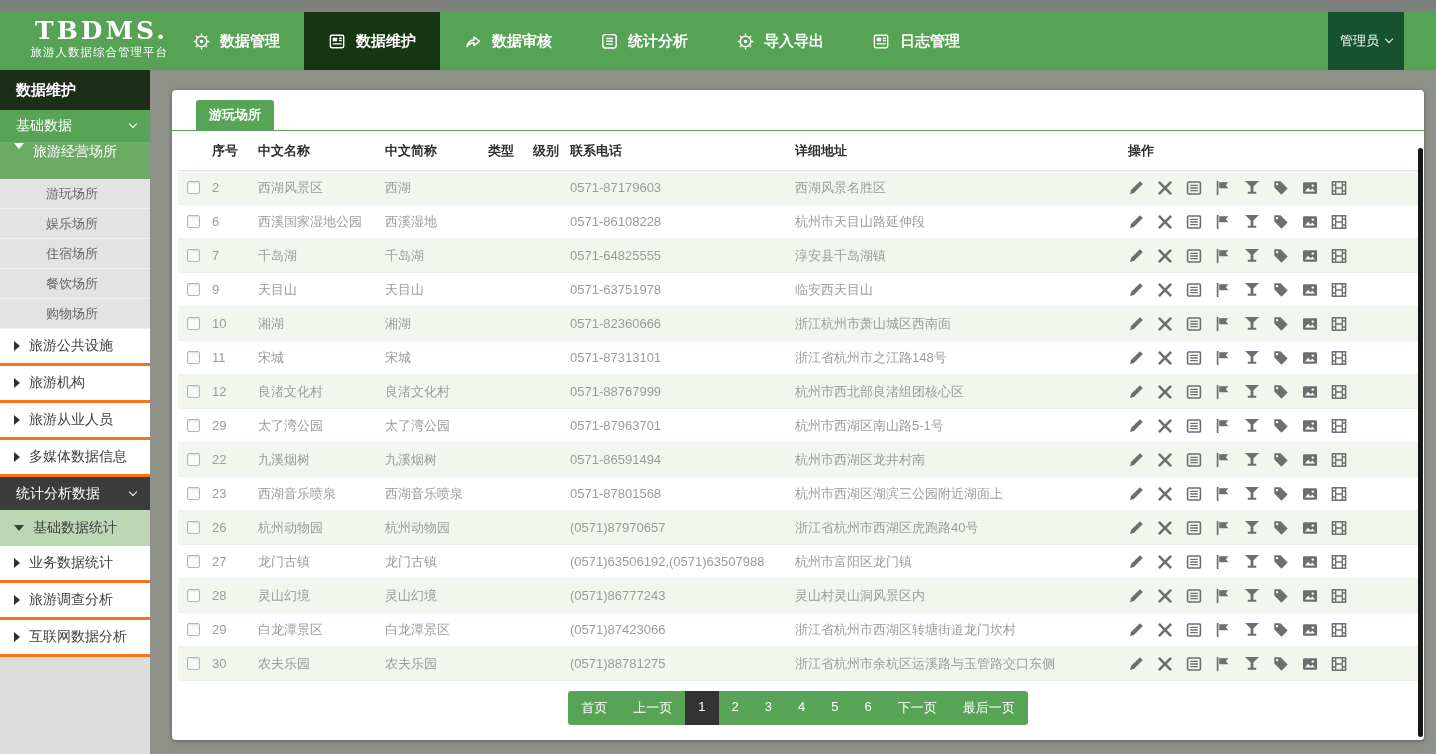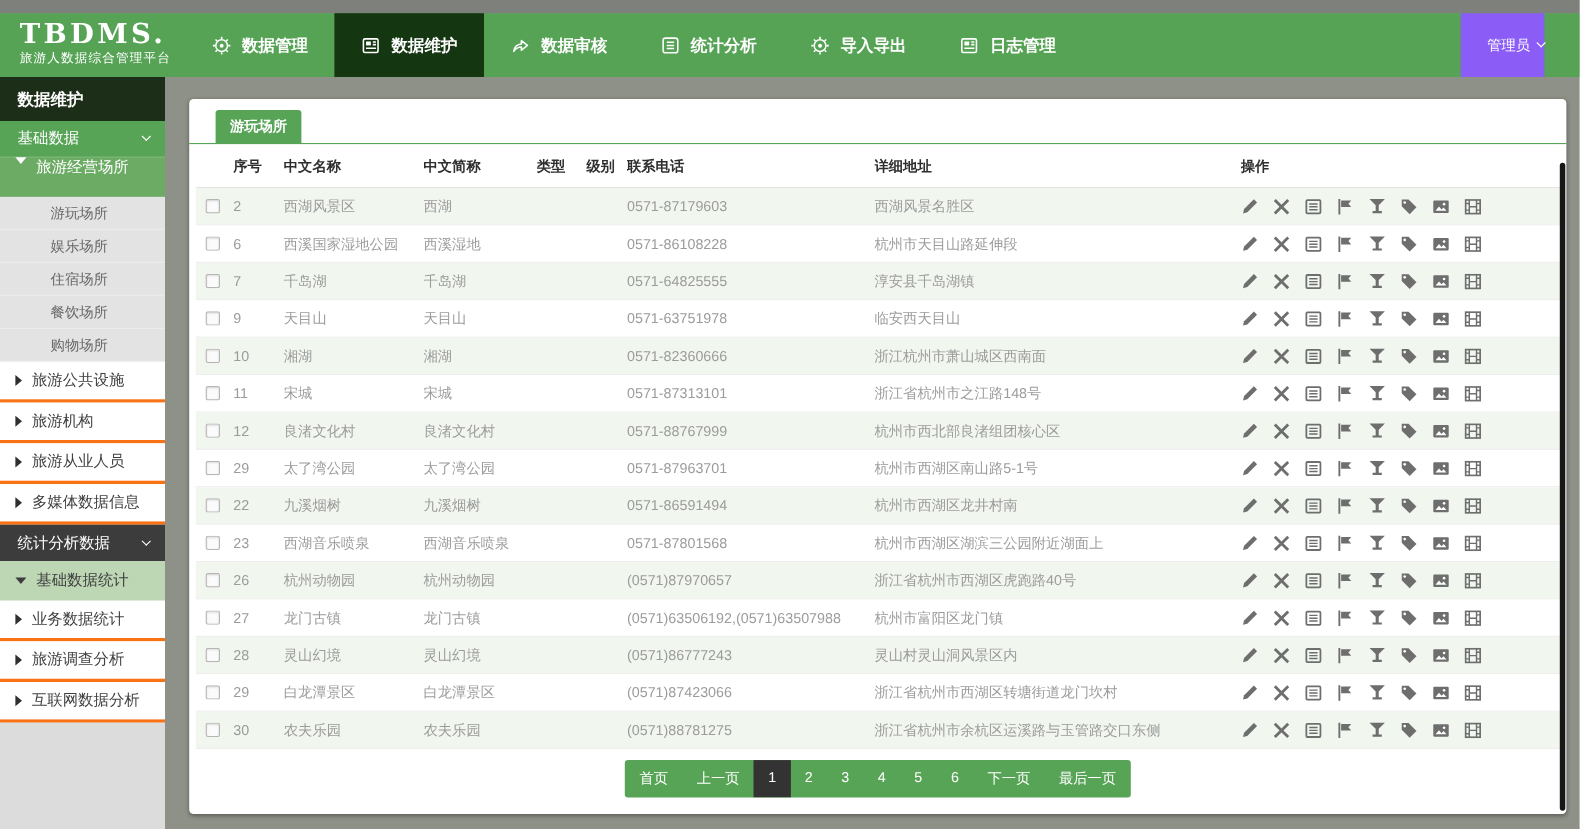--- a/index.html
+++ b/index.html
@@ -1,28 +1,28 @@
 <!DOCTYPE html>
 <html><head>
 <meta charset="utf-8">
 <style>
   *{margin:0;padding:0;box-sizing:border-box;}
   html,body{width:1436px;height:754px;overflow:hidden;}
   body{font-family:"Liberation Sans","DejaVu Sans",sans-serif;background:#8e9187;}
   .topstrip{height:12px;background:#7e817b;}
   
   .header{height:58px;background:#56a356;display:flex;align-items:stretch;position:relative;}
-  .brand{width:168px;padding:6px 0 0 18px;color:#fff;}
+  .brand{width:168px;padding:6px 0 0 18px;color:#fff;text-align:right;}
   .brand-title{font-family:"DejaVu Serif","Liberation Serif",serif;font-weight:bold;font-size:25px;letter-spacing:3px;line-height:26px;}
   .brand-sub{font-size:11.5px;letter-spacing:1px;margin-top:1px;}
   .mainnav{display:flex;align-items:stretch;}
   .nav-item{display:flex;align-items:center;gap:9px;padding:0 24px;color:#fff;font-size:15px;font-weight:bold;cursor:pointer;}
   .nav-item.active{background:#143611;}
   .nav-item svg{display:block;}
-  .admin{position:absolute;right:32px;top:0;height:58px;width:76px;background:#8b5cf6;color:#fff;font-size:13px;display:flex;align-items:center;justify-content:flex-end;gap:7px;cursor:pointer;}
+  .admin{position:absolute;right:32px;top:0;height:58px;width:76px;background:#14532d;color:#fff;font-size:13px;display:flex;align-items:center;justify-content:center;gap:7px;cursor:pointer;}
   .chev{width:6px;height:6px;border-right:1.5px solid #fff;border-bottom:1.5px solid #fff;transform:rotate(45deg);margin-top:-4px;}
   
   .bodywrap{display:flex;height:684px;}
   .sidebar{width:150px;display:flex;flex-direction:column;background:#dcdcdc;flex:none;}
   .sb-title{height:40px;background:#1c2d18;color:#fff;font-size:15px;font-weight:bold;display:flex;align-items:center;padding-left:16px;}
   .sb-green{height:33px;background:#58a457;color:#fff;font-size:14px;display:flex;align-items:center;padding:0 14px 0 16px;justify-content:space-between;cursor:pointer;border-bottom:1px solid #6db06d;text-align:right;}
   .sb-dark{height:33px;background:#3c3c3c;color:#fff;font-size:14px;display:flex;align-items:center;padding:0 14px 0 16px;justify-content:space-between;cursor:pointer;}
   .sb-open{height:36px;background:#6cab64;color:#fff;font-size:14px;display:flex;align-items:flex-start;gap:9px;padding-left:14px;cursor:pointer;}
   .sb-openlight{height:36px;background:#bdd7b4;color:#404040;font-size:14px;display:flex;align-items:center;gap:9px;padding-left:14px;cursor:pointer;}
   .sb-sub{height:30px;background:#e3e3e3;color:#666;font-size:13px;display:flex;align-items:center;padding-left:46px;cursor:pointer;border-bottom:1px solid #efefef;}

